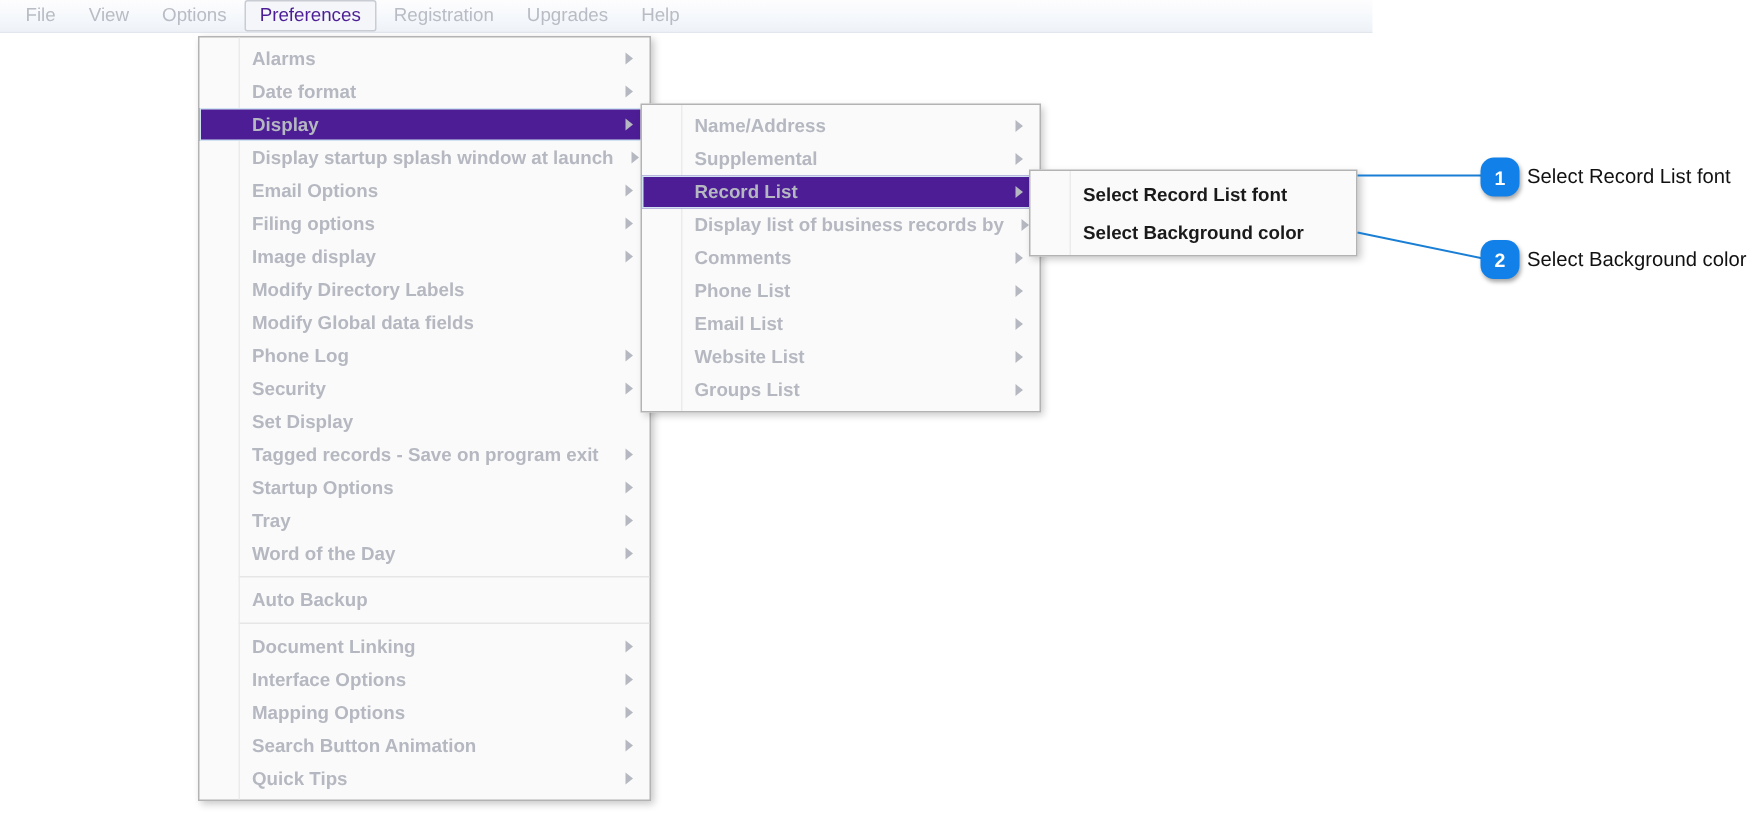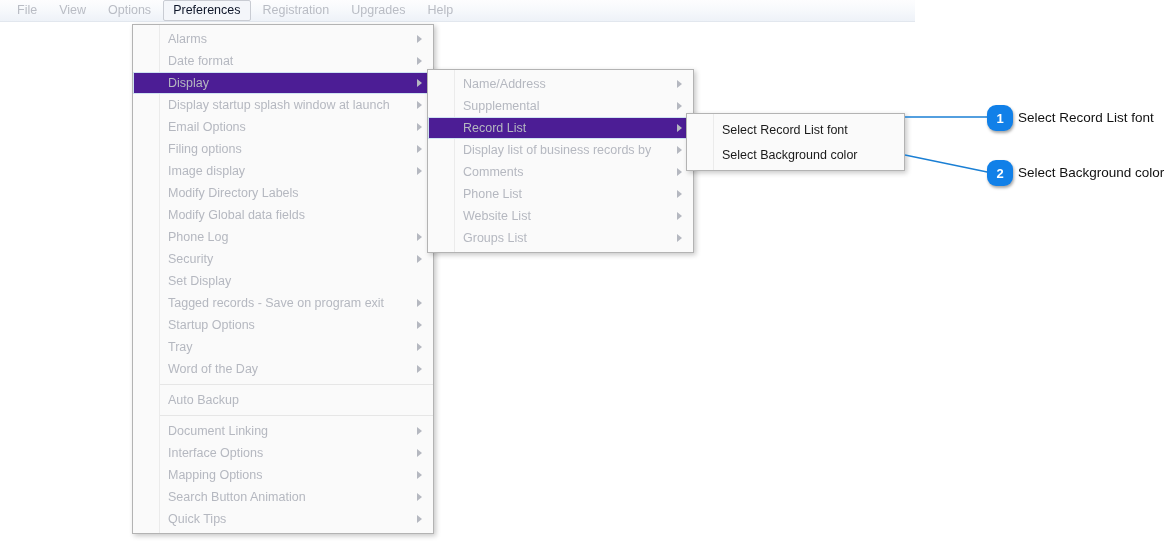--- a/index.html
+++ b/index.html
@@ -24,21 +24,21 @@
   .mb-item{
     font-size:12.5px;color:#b9bcc4;
     padding:2px 9px;margin:0 1px;
     line-height:15px;
     white-space:nowrap;
     border:1px solid transparent;
     box-sizing:border-box;
   }
   .mb-item.first{margin-left:7px;}
   .mb-item.active{
-    color:#0f172a;
+    color:#4c1d95;
     background:#f4f6fa;
     border:1px solid #c9ccd3;
     border-radius:2px;
   }
 
   
   .menu-panel{
     position:absolute;
     background:#fafafa;
     border:1px solid #b3b3b3;
@@ -54,20 +54,21 @@
     position:relative;
     display:flex;align-items:center;
     height:22px;
     font-size:12.5px;
     color:#b5b8c0;
     padding-left:34px;
     padding-right:10px;
     box-sizing:border-box;
     border:1px solid transparent;
     white-space:nowrap;
+    font-weight:bold;
   }
   .menu-row .label{flex:1;line-height:16px;}
   .menu-row .arrow{
     width:0;height:0;
     border-top:4px solid transparent;
     border-bottom:4px solid transparent;
     border-left:5px solid #b5b8c0;
     margin-left:12px;
     flex:none;
   }
@@ -241,20 +242,24 @@
     </div>
     <div class="menu-row">
       <span class="label">Comments</span>
       <span class="arrow"></span>
     </div>
     <div class="menu-row">
       <span class="label">Phone List</span>
       <span class="arrow"></span>
     </div>
     <div class="menu-row">
+      <span class="label">Email List</span>
+      <span class="arrow"></span>
+    </div>
+    <div class="menu-row">
       <span class="label">Website List</span>
       <span class="arrow"></span>
     </div>
     <div class="menu-row">
       <span class="label">Groups List</span>
       <span class="arrow"></span>
     </div>
   </div>
 
 <div class="menu-panel dark" id="panel-recordlist">

